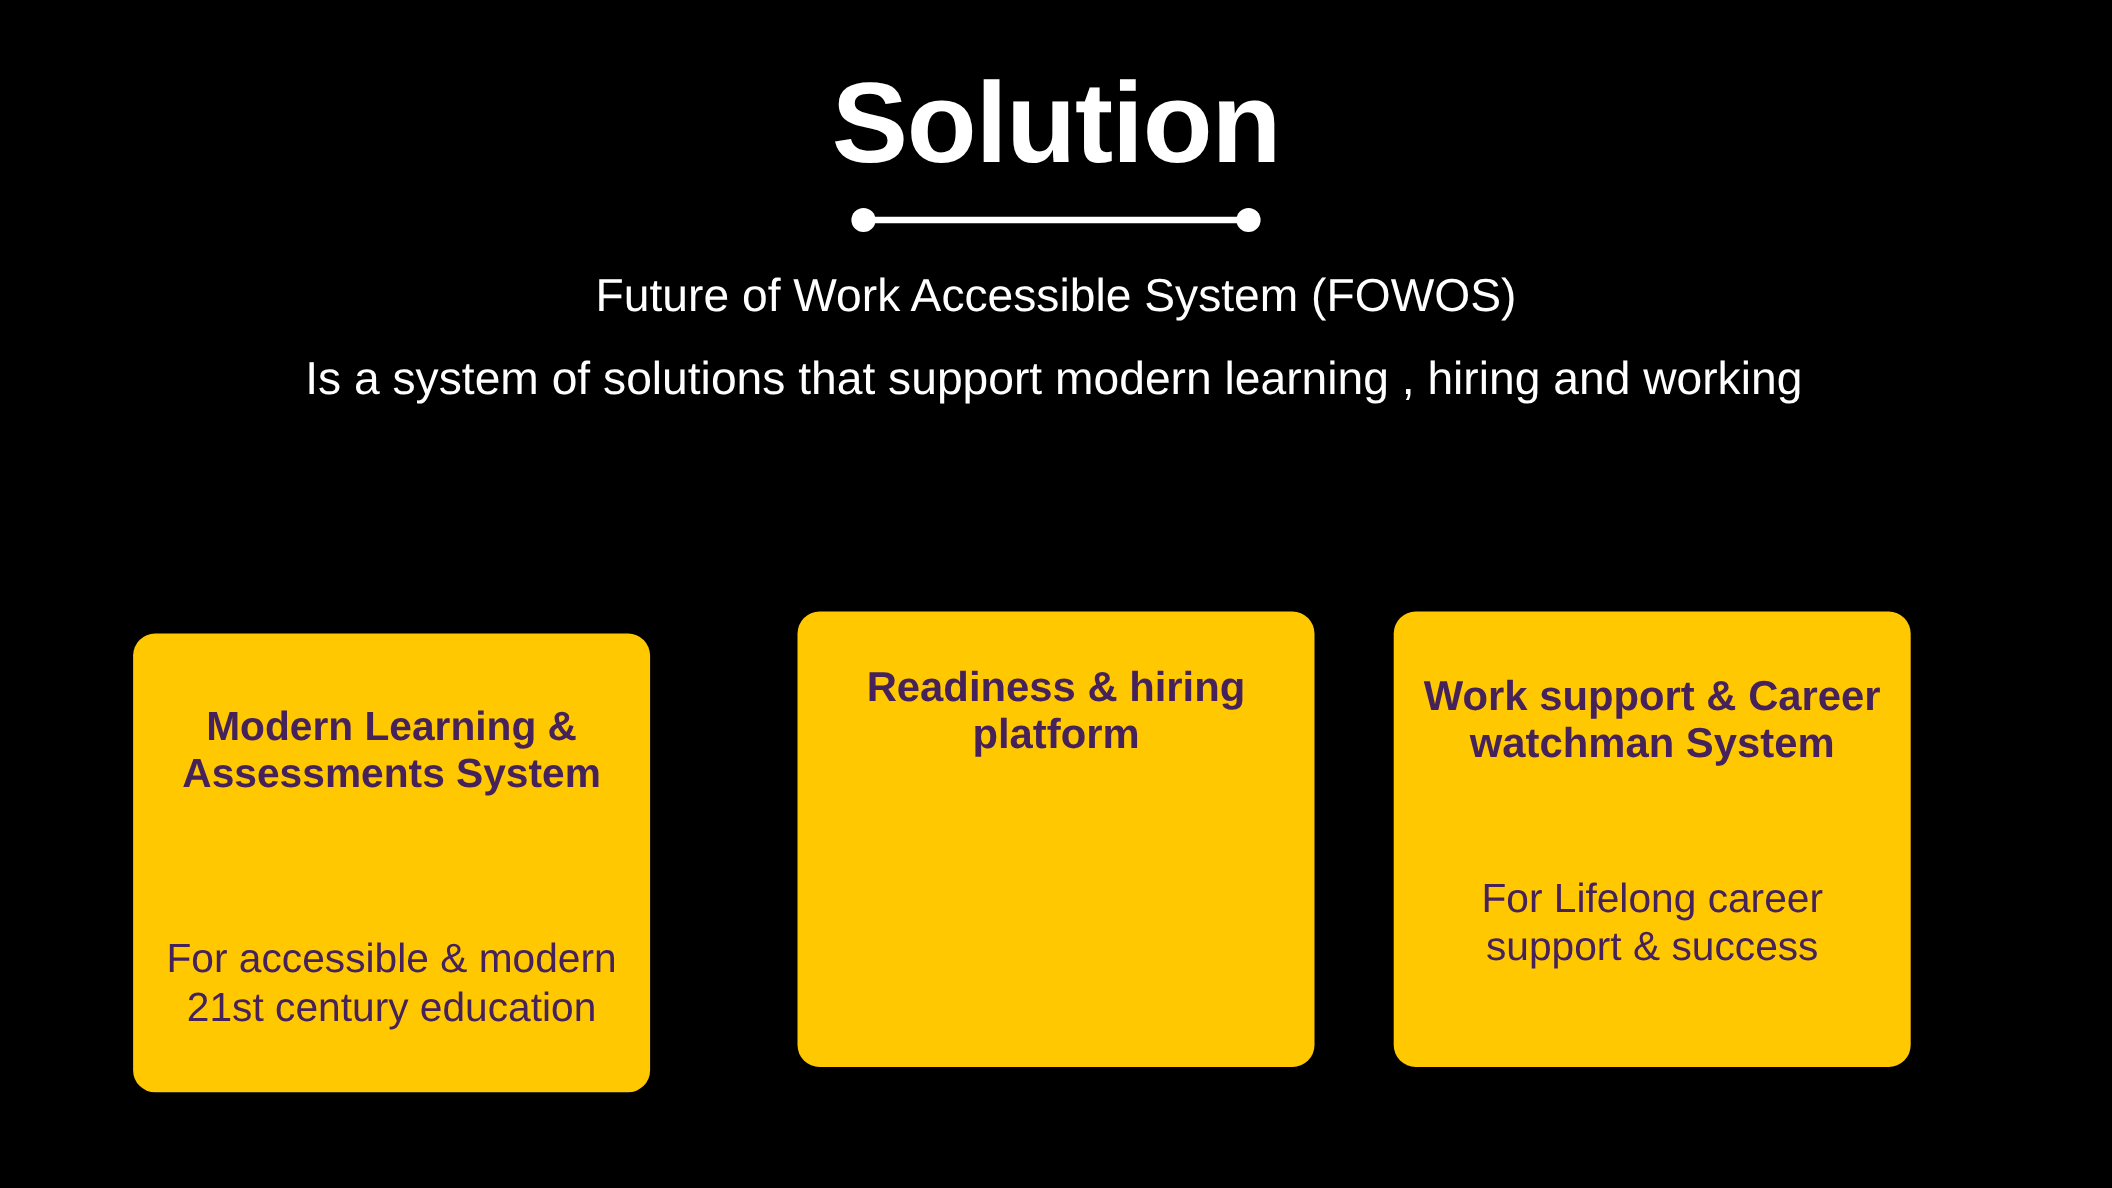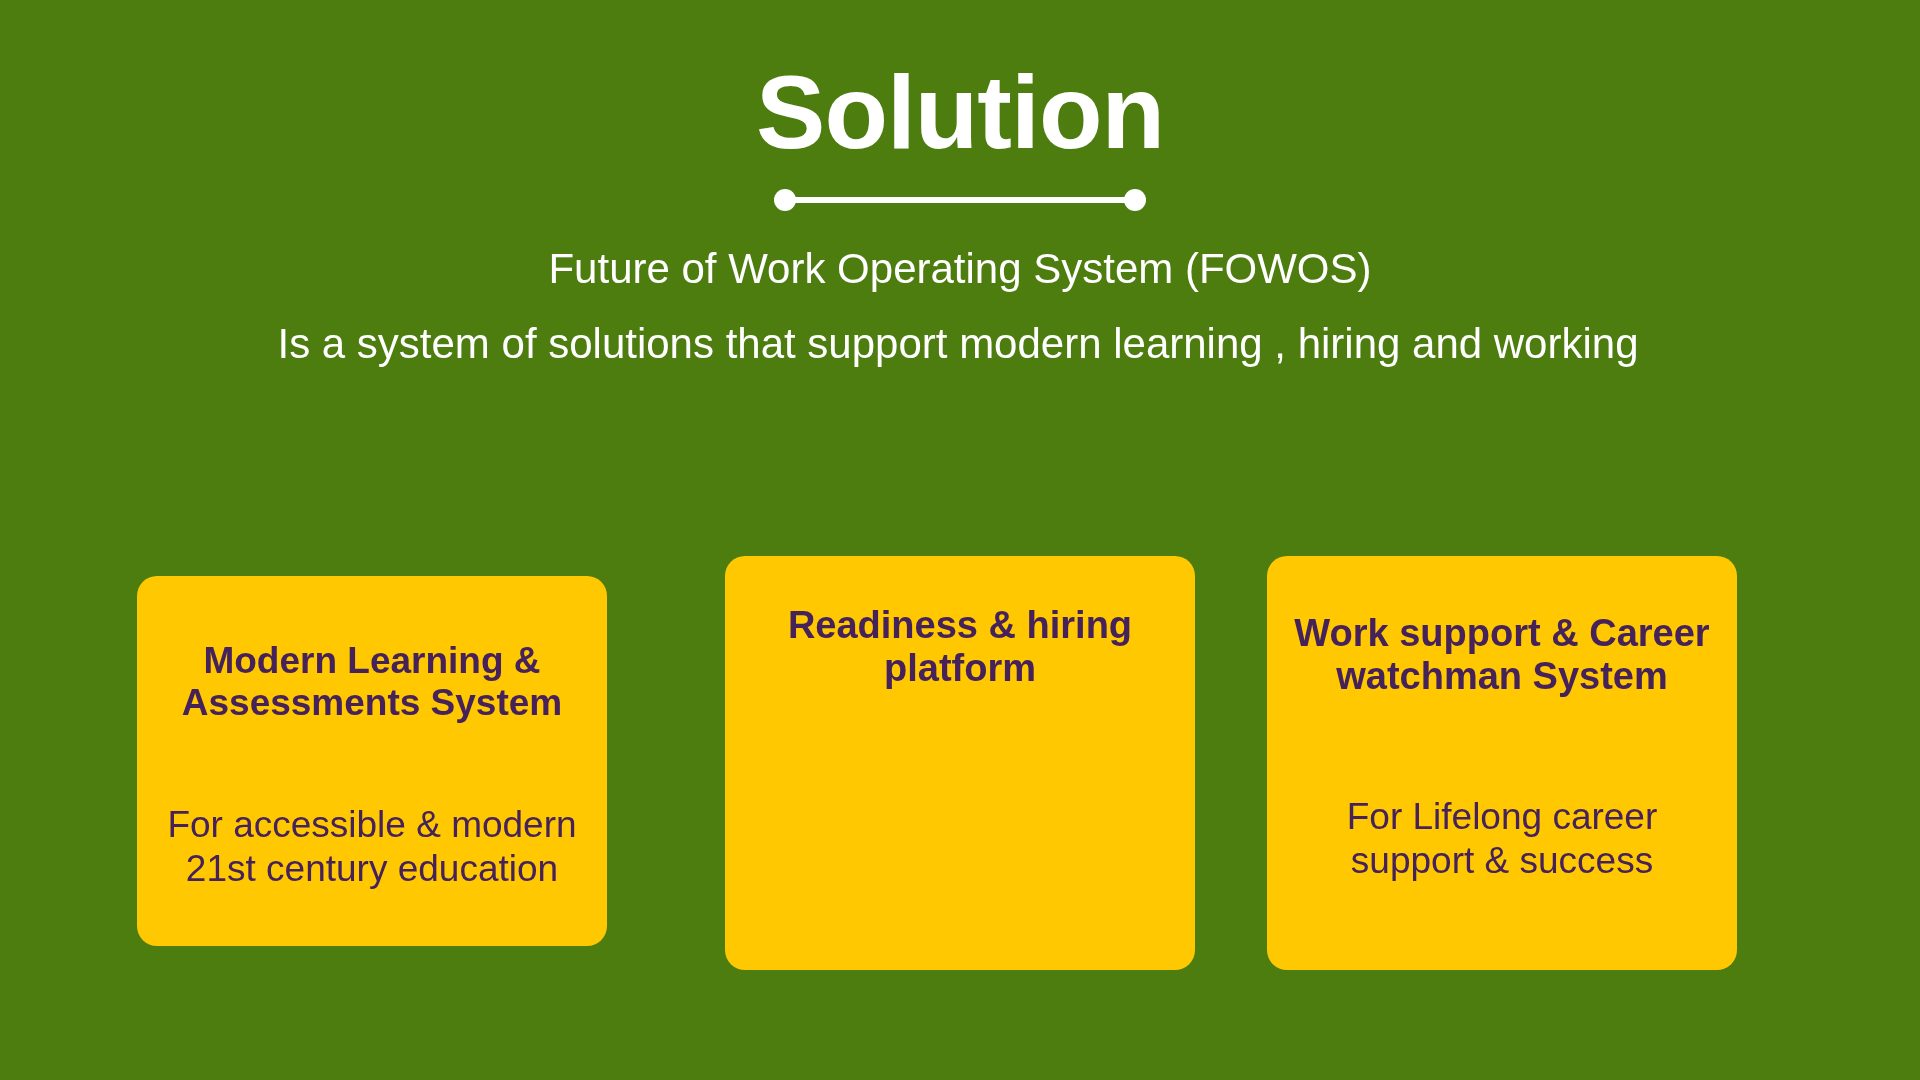--- a/index.html
+++ b/index.html
@@ -11,21 +11,21 @@
     height: 1080px;
     background: #46225b;
     font-family: "Liberation Sans", sans-serif;
     overflow: hidden;
     position: relative;
   }
 
   .slide {
     position: absolute;
     inset: 0;
-    background: #4d7c0f;
+    background: #000000;
     text-decoration: underline;
   }
 
   
   .header {
     position: absolute;
     top: 0;
     left: 0;
     width: 1920px;
     text-align: center;
@@ -106,24 +106,24 @@
     border-radius: 20px;
     box-sizing: border-box;
     padding: 34px 22px 30px 22px;
     display: flex;
     flex-direction: column;
     color: #46225b;
     text-align: center;
   }
 
   .card-1 {
-    left: 137px;
+    left: 121px;
     top: 20px;
     width: 470px;
-    height: 370px;
+    height: 417px;
   }
   .card-2 {
     left: 725px;
     top: 0px;
     width: 470px;
     height: 414px;
   }
   .card-3 {
     left: 1267px;
     top: 0px;
@@ -163,21 +163,21 @@
   <div class="header">
 
     <h1 class="slide-title">Solution</h1>
 
     <div class="divider">
       <span class="divider-dot left"></span>
       <span class="divider-line"></span>
       <span class="divider-dot right"></span>
     </div>
 
-    <p class="subtitle-1">Future of Work Operating System (FOWOS)</p>
+    <p class="subtitle-1">Future of Work Accessible System (FOWOS)</p>
 
     <p class="subtitle-2">Is a system of solutions that support modern learning , hiring and working</p>
 
   </div>
 
   <div class="cards">
 
     <div class="card card-1">
       <h2 class="card-title">Modern Learning &amp; Assessments System</h2>
       <div class="card-spacer"></div>

